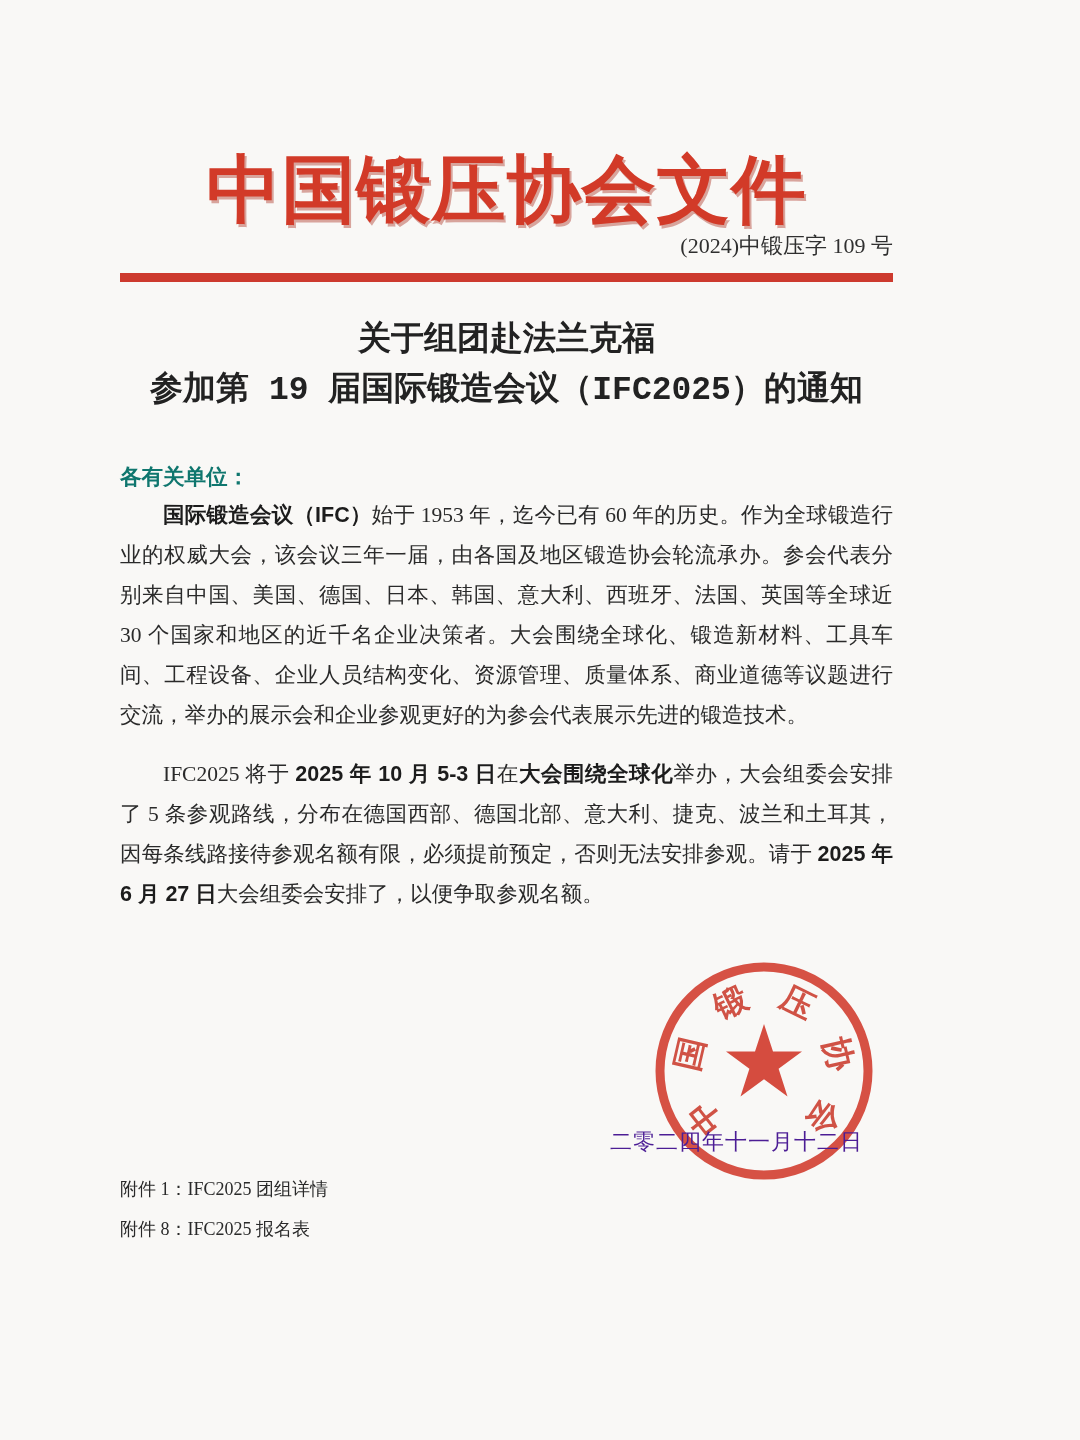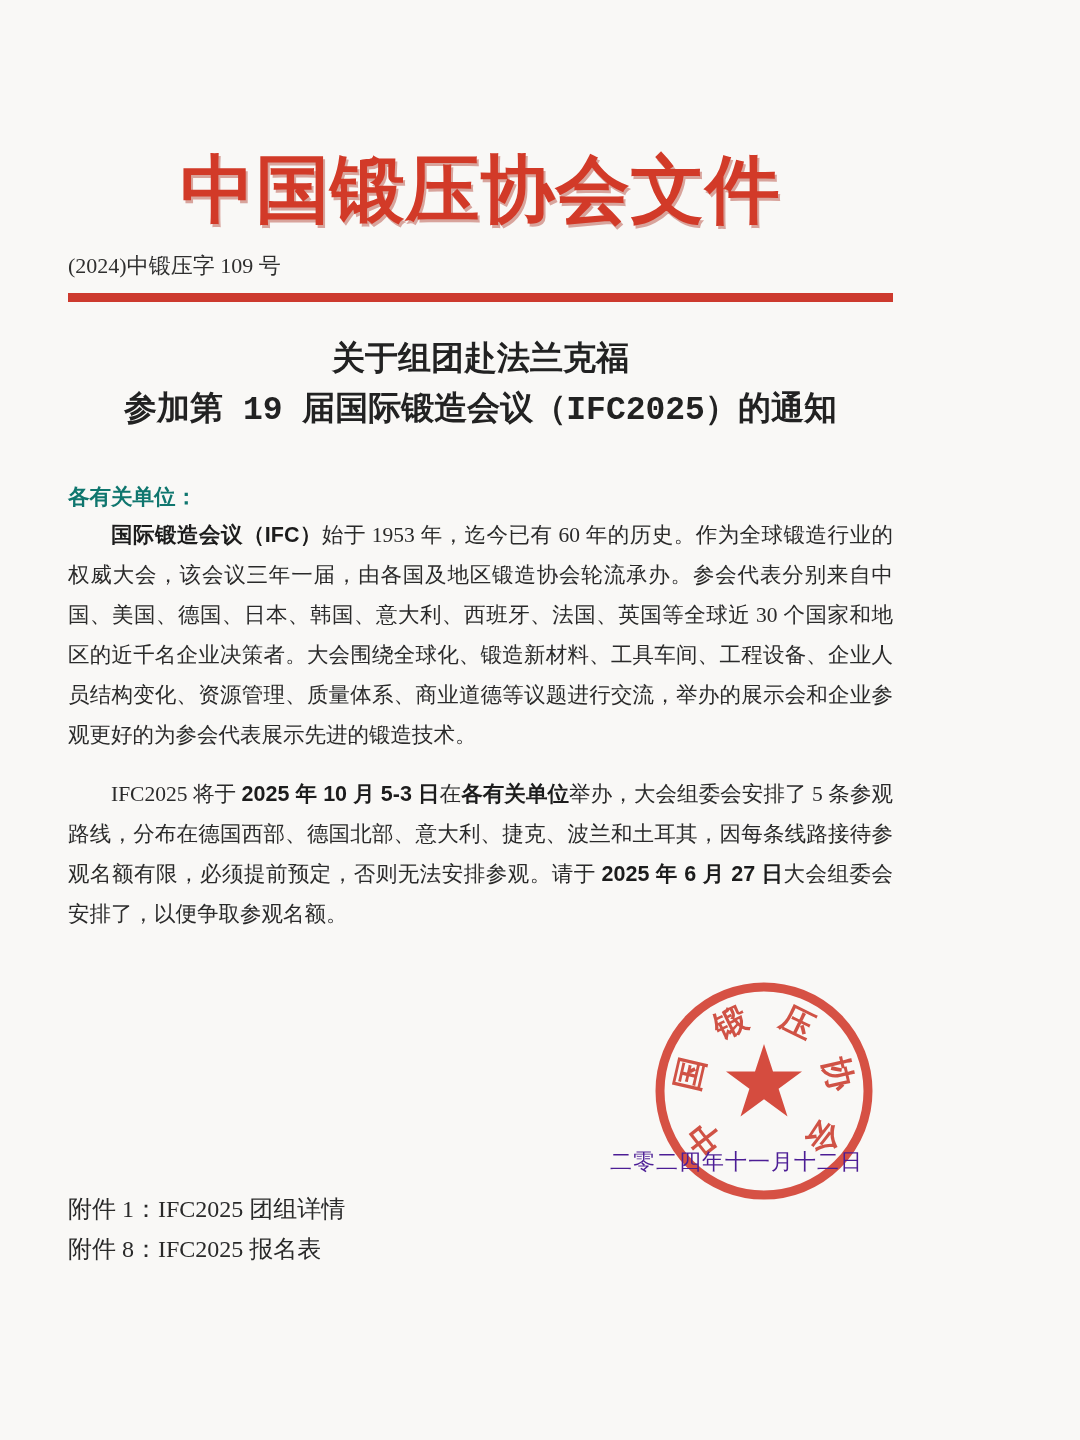--- a/index.html
+++ b/index.html
@@ -7,36 +7,36 @@
     width:1080px;height:1440px;
     background:#f9f8f6;
     font-family:"Liberation Serif","DejaVu Serif",serif;
     color:#2a2a2a;
     overflow:hidden;
   }
   .page{
     position:relative;
     width:1048px;height:1440px;
     box-sizing:border-box;
-    padding:148px 155px 0 68px;
+    padding:148px 155px 0 120px;
     background:#f9f8f6;
   }
   .org-title{
     text-align:center;
     font-size:74px;
     line-height:84px;
     font-weight:bold;
     color:#d23a28;
     letter-spacing:1px;
     text-shadow:2px 3px 0 rgba(168,38,22,.40);
     white-space:nowrap;
   }
   .doc-number{
-    margin-top:20px;
-    text-align:left;
+    margin-top:0;
+    text-align:right;
     font-size:22px;
     line-height:28px;
     color:#2f2f2f;
   }
   .red-rule{
     margin-top:13px;
     height:9px;
     background:#cd3a2e;
   }
   .notice-title{
@@ -106,21 +106,21 @@
     top:168px;
     right:30px;
     font-size:22px;
     line-height:28px;
     letter-spacing:1px;
     color:#4c1d95;
     white-space:nowrap;
   }
   .attachments{margin-top:0;}
   .attachment{
-    font-size:24px;
+    font-size:18px;
     line-height:40px;
     color:#2a2a2a;
   }
 </style>
 </head>
 <body>
 
 <div class="page">
 
   <div class="org-title">中国锻压协会文件</div>
@@ -131,21 +131,21 @@
 
   <div class="notice-title">
     <div>关于组团赴法兰克福</div>
     <div>参加第 19 届国际锻造会议（IFC2025）的通知</div>
   </div>
 
   <div class="salutation">各有关单位：</div>
 
   <p class="para para-first"><span class="run-bold">国际锻造会议（IFC）</span><span>始于 1953 年，迄今已有 60 年的历史。作为全球锻造行业的权威大会，该会议三年一届，由各国及地区锻造协会轮流承办。参会代表分别来自中国、美国、德国、日本、韩国、意大利、西班牙、法国、英国等全球近 30 个国家和地区的近千名企业决策者。大会围绕全球化、锻造新材料、工具车间、工程设备、企业人员结构变化、资源管理、质量体系、商业道德等议题进行交流，举办的展示会和企业参观更好的为参会代表展示先进的锻造技术。</span></p>
 
-  <p class="para"><span>IFC2025 将于 </span><span class="run-bold">2025 年 10 月 5-3 日</span><span>在</span><span class="run-bold">各有关单位</span><span>举办，大会组委会安排了 5 条参观路线，分布在德国西部、德国北部、意大利、捷克、波兰和土耳其，因每条线路接待参观名额有限，必须提前预定，否则无法安排参观。请于 </span><span class="run-bold">2025 年 6 月 27 日</span><span>大会组委会安排了，以便争取参观名额。</span></p>
+  <p class="para"><span>IFC2025 将于 </span><span class="run-bold">2025 年 10 月 5-3 日</span><span>在</span><span class="run-bold">大会围绕全球化</span><span>举办，大会组委会安排了 5 条参观路线，分布在德国西部、德国北部、意大利、捷克、波兰和土耳其，因每条线路接待参观名额有限，必须提前预定，否则无法安排参观。请于 </span><span class="run-bold">2025 年 6 月 27 日</span><span>大会组委会安排了，以便争取参观名额。</span></p>
 
 
   <div class="seal-area">
     <svg class="seal" viewBox="0 0 222 222" width="222" height="222">
       <circle class="ring" cx="111" cy="111" r="104"></circle>
       <polygon class="star" points="111,64 120,91.6 149,91.6 125.6,108.7 134.5,136.4 111,119.3 87.5,136.4 96.4,108.7 73,91.6 102,91.6"></polygon>
       <text transform="translate(51.1,157.8) rotate(-128)">中</text>
       <text transform="translate(37.0,93.9) rotate(-77)">国</text>
       <text transform="translate(77.7,42.7) rotate(-26)">锻</text>
       <text transform="translate(144.3,42.7) rotate(26)">压</text>

